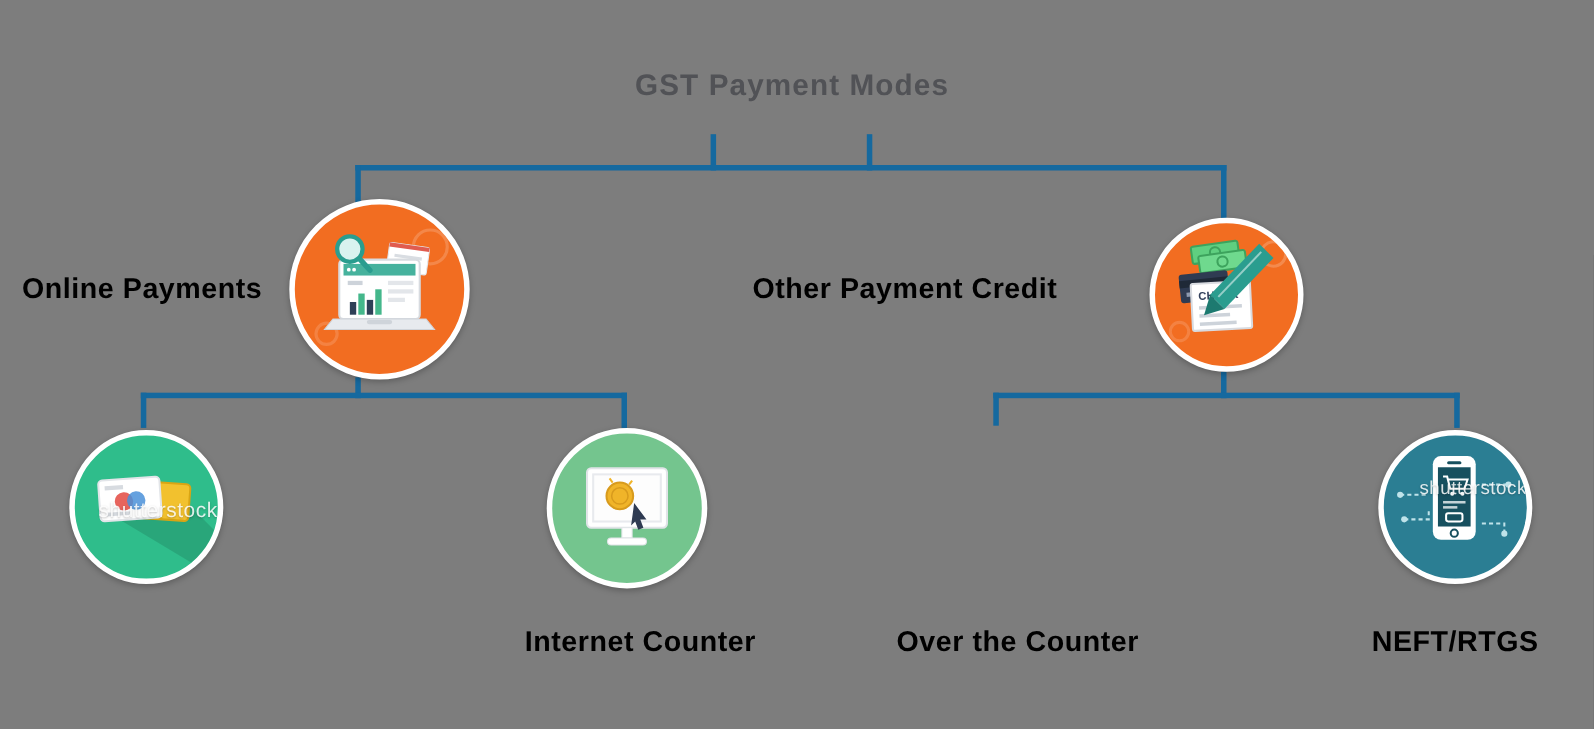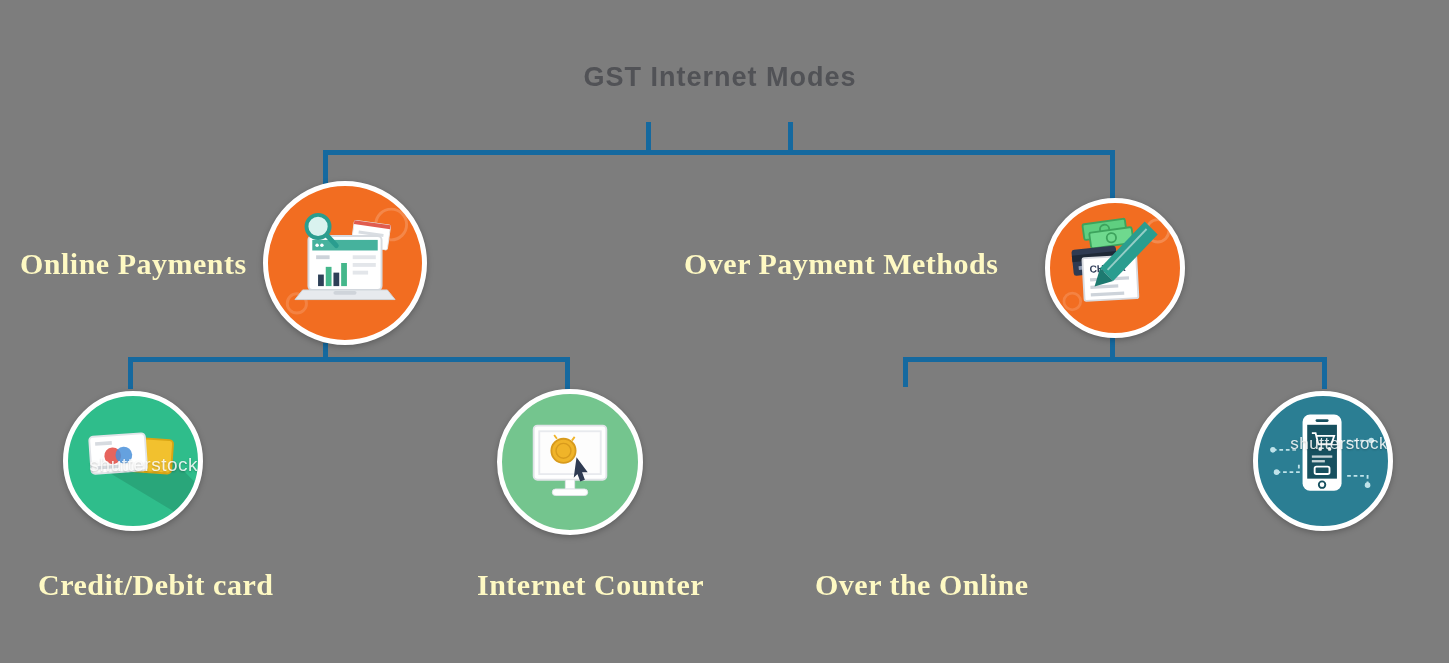--- a/index.html
+++ b/index.html
@@ -27,25 +27,24 @@
   .diagram-title{
     position:absolute;
     left:440px; top:62px; width:560px;
     text-align:center;
     font-size:27px; font-weight:700;
     letter-spacing:1px;
     color:#515256;
   }
   .node-label{
     position:absolute;
-    font-size:30px; font-weight:700;
+    font-size:26px; font-weight:700;
     letter-spacing:0.5px;
-    color:#fef9c3;
+    color:#000000;
     white-space:nowrap;
-    font-family:Liberation Serif, serif;
   }
 
   
   .node-circle{
     position:absolute;
     border-radius:50%;
     border:5px solid #ffffff;
     box-shadow:0 2px 6px rgba(0,0,0,0.25);
     overflow:hidden;
     box-sizing:border-box;
@@ -66,44 +65,44 @@
     letter-spacing:0.5px;
     text-shadow:0 1px 2px rgba(0,0,0,0.25);
     pointer-events:none;
   }
 </style>
 </head>
 <body>
 
 <div class="canvas">
 
-  <div class="diagram-title">GST Internet Modes</div>
+  <div class="diagram-title">GST Payment Modes</div>
 
   <div class="line vline" style="left:646px;top:122px;height:33px;"></div>
   <div class="line vline" style="left:788px;top:122px;height:33px;"></div>
   <div class="line hline" style="left:323px;top:150px;width:792px;"></div>
   <div class="line vline" style="left:323px;top:150px;height:38px;"></div>
   <div class="line vline" style="left:1110px;top:150px;height:50px;"></div>
 
   <div class="line vline" style="left:323px;top:343px;height:19px;"></div>
   <div class="line hline" style="left:128px;top:357px;width:442px;"></div>
   <div class="line vline" style="left:128px;top:357px;height:32px;"></div>
   <div class="line vline" style="left:565px;top:357px;height:32px;"></div>
 
   <div class="line vline" style="left:1110px;top:338px;height:24px;"></div>
   <div class="line hline" style="left:903px;top:357px;width:424px;"></div>
   <div class="line vline" style="left:903px;top:357px;height:30px;"></div>
   <div class="line vline" style="left:1322px;top:357px;height:32px;"></div>
 
   <div class="node-label" style="left:20px;top:247px;">Online Payments</div>
-  <div class="node-label" style="left:684px;top:247px;">Over Payment Methods</div>
-
-  <div class="node-label" style="left:38px;top:568px;">Credit/Debit card</div>
+  <div class="node-label" style="left:684px;top:247px;">Other Payment Credit</div>
+
   <div class="node-label" style="left:477px;top:568px;">Internet Counter</div>
-  <div class="node-label" style="left:815px;top:568px;">Over the Online</div>
+  <div class="node-label" style="left:815px;top:568px;">Over the Counter</div>
+  <div class="node-label" style="left:1247px;top:568px;">NEFT/RTGS</div>
 
   <div class="node-circle circle-orange" style="left:263px;top:181px;width:164px;height:164px;">
     <svg viewBox="0 0 160 160">
       <g>
         <circle cx="128" cy="40" r="16" fill="none" stroke="rgba(255,255,255,0.18)" stroke-width="3"></circle>
         <circle cx="30" cy="122" r="10" fill="none" stroke="rgba(255,255,255,0.15)" stroke-width="3"></circle>
       </g>
       <g transform="rotate(8 106 50)">
         <rect x="88" y="38" width="38" height="26" rx="2" fill="#ffffff" stroke="#e4e7eb"></rect>
         <rect x="88" y="38" width="38" height="4" fill="#e05c4f"></rect>

